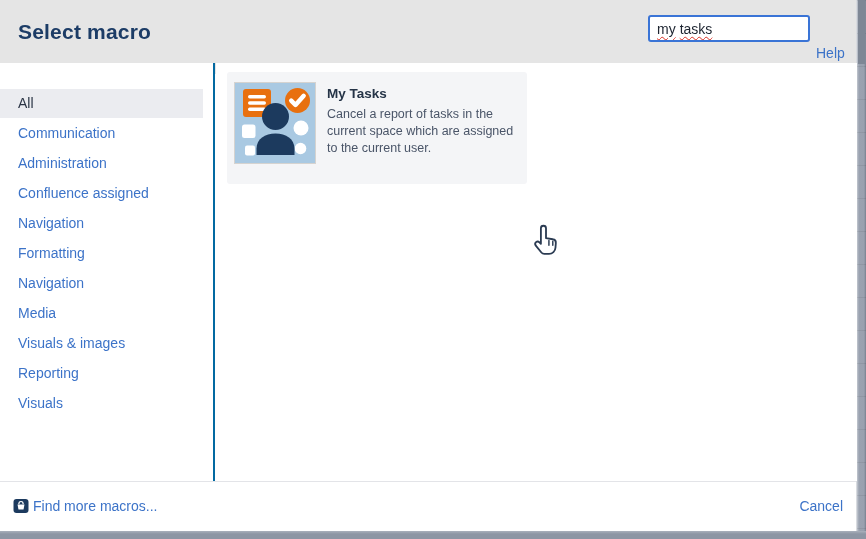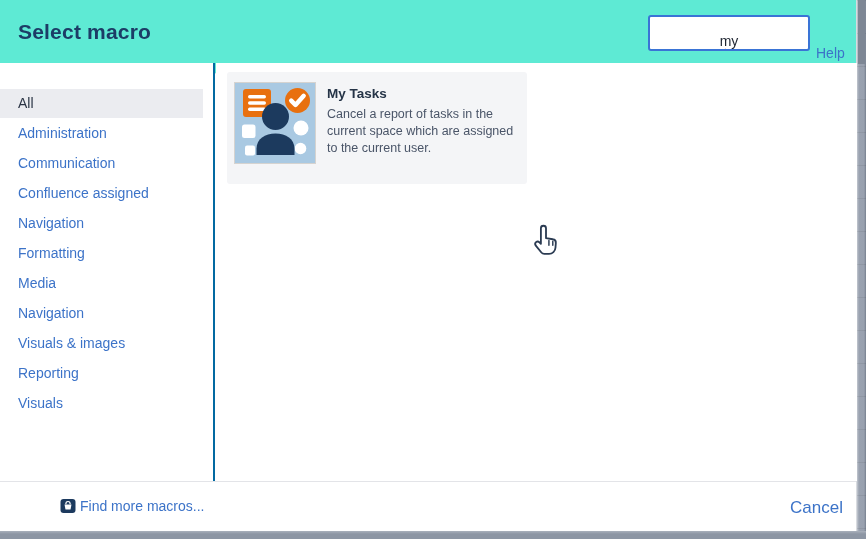--- a/index.html
+++ b/index.html
@@ -43,46 +43,45 @@
     background: #fff;
     border-right: 1px solid #d8dbe0;
   }
 
   
   .dlg-header {
     position: absolute;
     left: 0; top: 0; right: 0;
     height: 74px;
     border-bottom: 1px solid #e3e4e8;
-    background: #5eead4;
+    background: #e5e5e5;
   }
   .dlg-title {
     position: absolute;
     left: 18px; top: 20px;
     font-size: 21px;
     font-weight: 700;
     letter-spacing: 0.2px;
     color: #1c3c66;
   }
   .search-box {
     position: absolute;
     left: 648px; top: 15px;
     width: 162px; height: 27px;
     border: 2px solid #3a74d6;
     border-radius: 3px;
     background: #fff;
-    padding: 16px 7px;
+    padding: 4px 7px;
     display: flex;
     align-items: center;
     font-size: 14px;
     color: #1d2430;
     cursor: text;
     white-space: nowrap;
     overflow: hidden;
-    flex-direction: column;
   }
   .misspelled {
     text-decoration: underline;
     text-decoration-style: wavy;
     text-decoration-color: #d93025;
     text-decoration-thickness: 1px;
     text-underline-offset: 2px;
   }
   .search-space { display: inline-block; width: 4px; }
   .help-link {
@@ -180,27 +179,26 @@
   .find-more {
     position: absolute;
     left: 13px; top: 16px;
     display: flex;
     align-items: center;
     gap: 4px;
     font-size: 14px;
     color: #3c73c8;
     cursor: pointer;
     text-decoration: none;
-    margin-left: 47px;
   }
   .mp-icon { width: 16px; height: 16px; display: inline-block; }
   .cancel-link {
     position: absolute;
     right: 13px; top: 16px;
-    font-size: 17px;
+    font-size: 14px;
     color: #3c73c8;
     cursor: pointer;
     text-decoration: none;
   }
 </style>
 </head>
 <body>
 
 <div class="screen">
 
@@ -210,36 +208,36 @@
   <div class="page-edge-bottom"></div>
 
   <div class="dialog">
 
     <div class="dlg-header">
       <div class="dlg-title">Select macro</div>
 
       <div class="search-box" role="textbox" aria-label="Search macros">
         <span class="misspelled">my</span>
           <span class="search-space"></span>
-          <span class="misspelled">more</span>
+          <span class="misspelled">tasks</span>
       </div>
 
       <a class="help-link">Help</a>
     </div>
 
     <div class="sidebar">
       <ul class="cat-list">
         <li class="cat-item selected">All</li>
+        <li class="cat-item">Communication</li>
         <li class="cat-item">Administration</li>
-        <li class="cat-item">Communication</li>
         <li class="cat-item">Confluence assigned</li>
         <li class="cat-item">Navigation</li>
         <li class="cat-item">Formatting</li>
+        <li class="cat-item">Navigation</li>
         <li class="cat-item">Media</li>
-        <li class="cat-item">Navigation</li>
         <li class="cat-item">Visuals &amp; images</li>
         <li class="cat-item">Reporting</li>
         <li class="cat-item">Visuals</li>
       </ul>
     </div>
 
     <div class="results">
       <div class="macro-card">
 
         <svg class="macro-thumb" viewBox="0 0 80 80" xmlns="http://www.w3.org/2000/svg">

